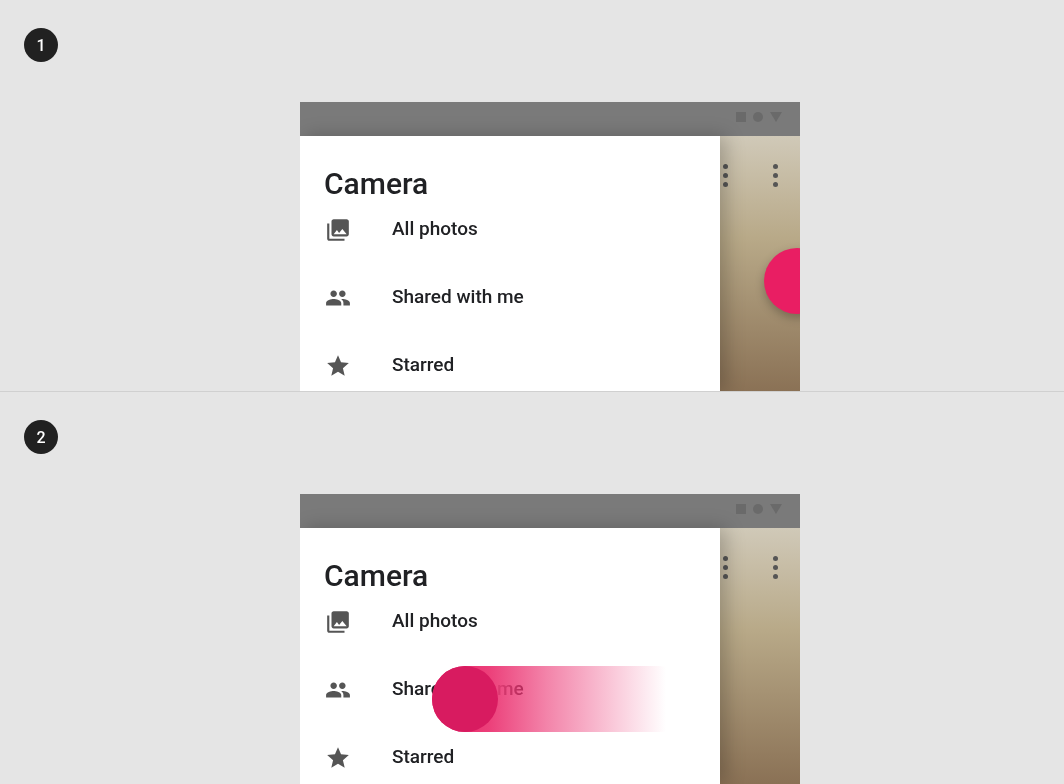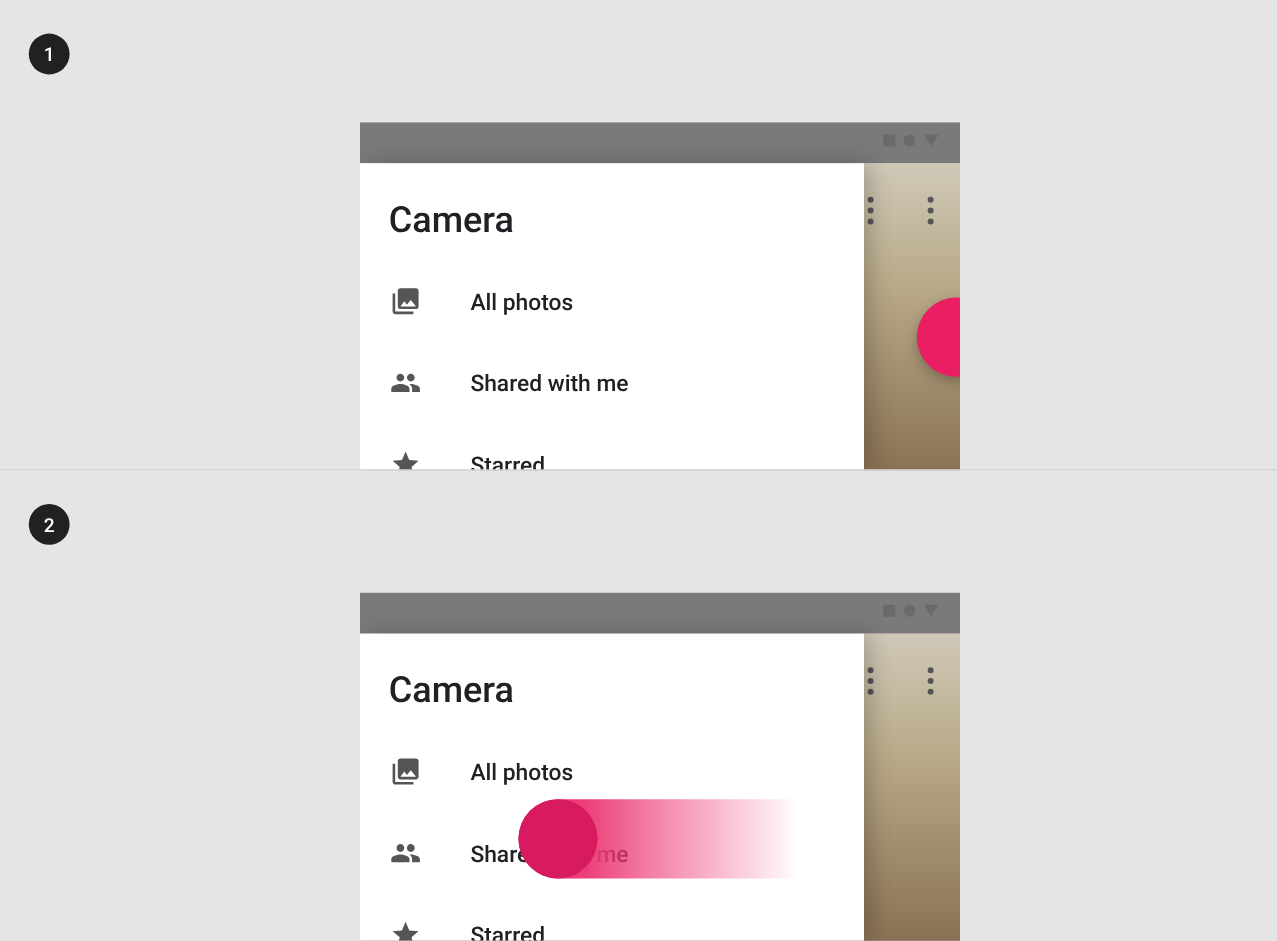--- a/index.html
+++ b/index.html
@@ -117,21 +117,21 @@
       overflow: hidden;
     }
     .drawer-title {
       font-size: 30px;
       font-weight: 500;
       color: #202124;
       padding: 30px 24px 16px 24px;
     }
     .nav-item {
       display: flex;
-      align-items: center;
+      align-items: flex-start;
       height: 68px;
       padding: 0 24px;
       cursor: pointer;
     }
     .nav-icon {
       width: 28px;
       height: 26px;
       margin-right: 40px;
       color: #555;
       flex-shrink: 0;

